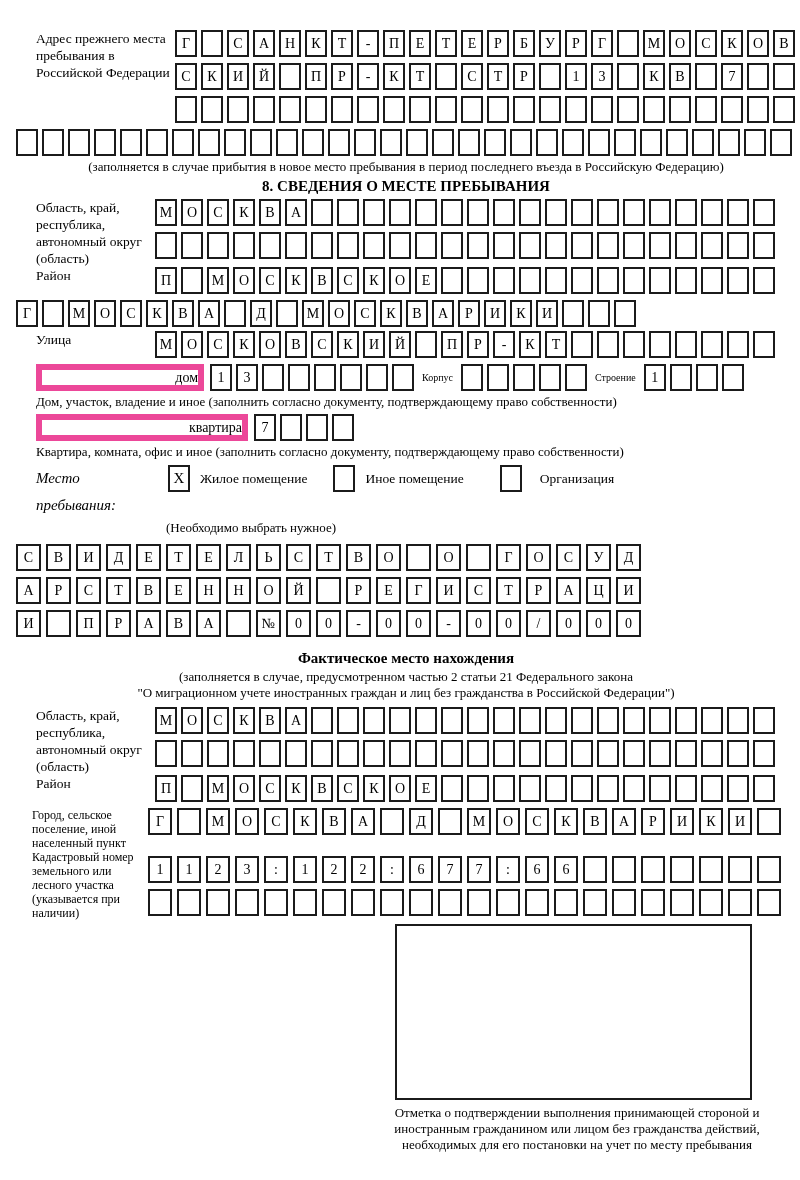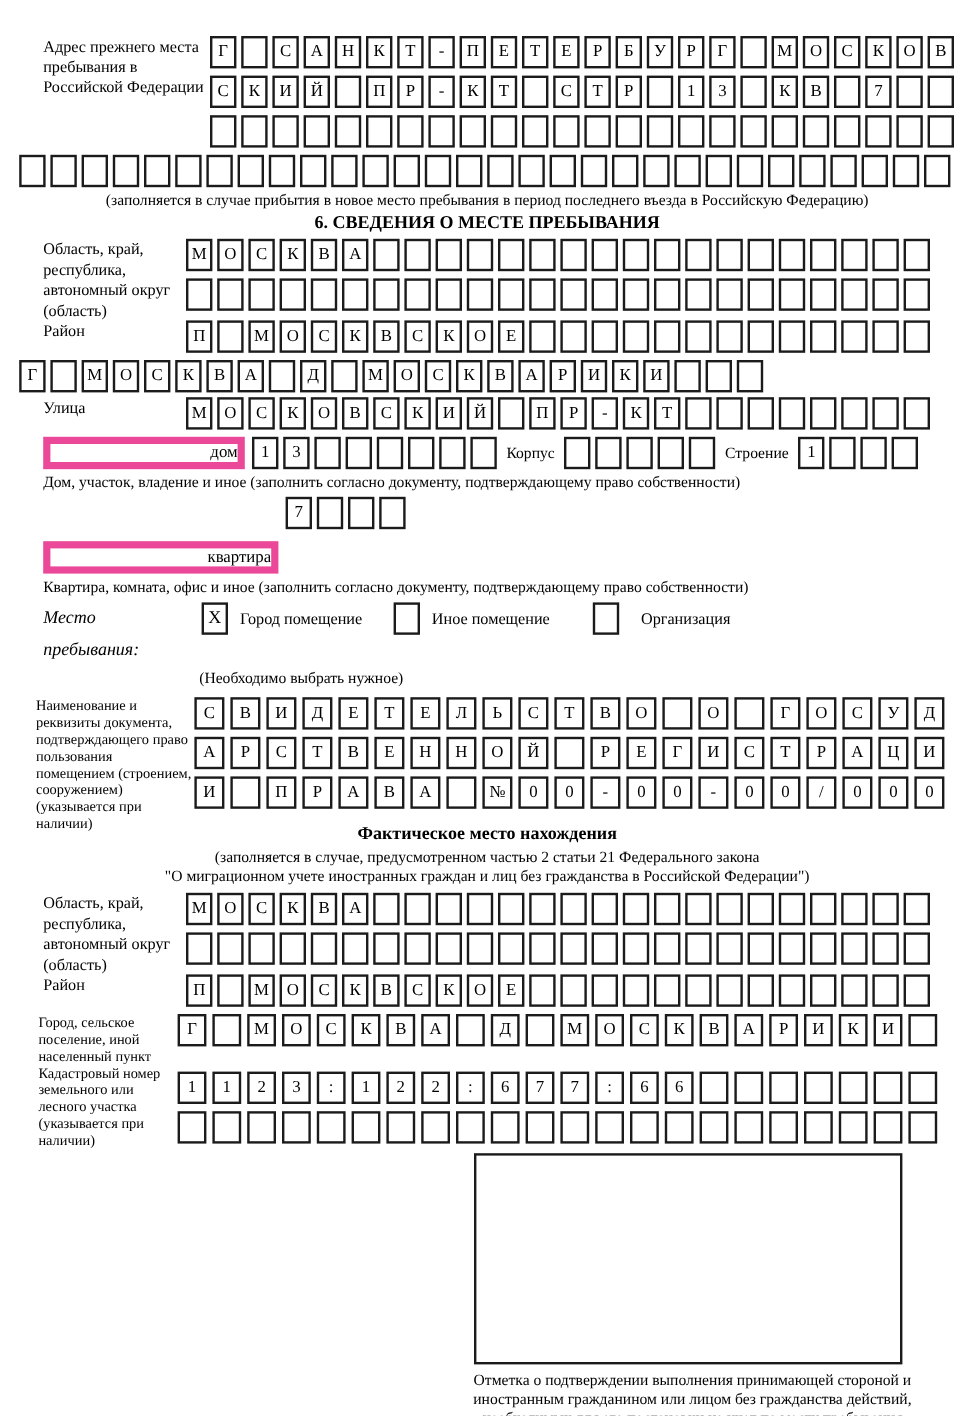--- a/index.html
+++ b/index.html
@@ -16,21 +16,21 @@
   .stack{display:flex;flex-direction:column;gap:6px;}
   .boxes{display:flex;gap:4px;flex:0 0 auto;}
   .cell{width:22px;height:27px;border:2px solid #1b1b1b;display:flex;align-items:center;justify-content:center;font-size:14px;background:#fff;flex:0 0 auto;}
   .boxes.wide{gap:5px;} .boxes.wide .cell{width:25px;}
   .boxes.mid{gap:5px;}  .boxes.mid .cell{width:24px;}
   .caption{font-size:13px;line-height:16px;}
   .center{text-align:center;}
   .bold{font-weight:bold;}
   .title{font-size:15px;}
   .widebox{height:27px;border:6px solid #ec4899;display:flex;align-items:center;justify-content:flex-end;font-size:14px;flex:0 0 auto;}
-  .inline-label{font-size:13px;line-height:27px;margin:0 8px;flex:0 0 auto;}
+  .inline-label{font-size:10px;line-height:27px;margin:0 8px;flex:0 0 auto;}
   .checkbox{width:22px;height:27px;border:2px solid #1b1b1b;display:flex;align-items:center;justify-content:center;font-size:15px;margin-left:6px;flex:0 0 auto;}
   .stay-label{padding-left:20px;font-size:15px;line-height:27px;flex:0 0 146px;font-style:italic;}
   .opt{font-size:13.5px;line-height:27px;margin:0 20px 0 10px;flex:0 0 auto;}
   .mt1{margin-top:1px}.mt2{margin-top:2px}.mt3{margin-top:3px}.mt4{margin-top:4px}
   .mt5{margin-top:5px}.mt6{margin-top:6px}.mt8{margin-top:8px}.mt20{margin-top:20px}
   .row.doc{height:100px;overflow:visible;}
   .row.cad{height:66px;overflow:visible;}
   .pl20{padding-left:20px;}
   .stay-note{margin-left:150px;font-size:13px;line-height:16px;}
   .bigbox{width:357px;height:176px;border:2px solid #1b1b1b;margin-left:379px;background:#fff;}
@@ -152,21 +152,21 @@
       <span class="cell"></span>
       <span class="cell"></span>
       <span class="cell"></span>
       <span class="cell"></span>
       <span class="cell"></span>
       <span class="cell"></span>
       <span class="cell"></span>
     </div>
   <div class="caption center mt3">(заполняется в случае прибытия в новое место пребывания в период последнего въезда в Российскую Федерацию)</div>
 
-  <div class="title center bold mt3">6. СВЕДЕНИЯ О МЕСТЕ ПРЕБЫВАНИЯ</div>
+  <div class="title center bold mt3">8. СВЕДЕНИЯ О МЕСТЕ ПРЕБЫВАНИЯ</div>
 
   <div class="row mt4">
     <div class="label lbl-std">Область, край, республика, автономный округ (область)</div>
     <div class="stack">
       <div class="boxes">
           <span class="cell">М</span>
           <span class="cell">О</span>
           <span class="cell">С</span>
           <span class="cell">К</span>
           <span class="cell">В</span>
@@ -334,45 +334,44 @@
     <div class="boxes">
         <span class="cell">1</span>
         <span class="cell"></span>
         <span class="cell"></span>
         <span class="cell"></span>
       </div>
   </div>
   <div class="caption pl20 mt3">Дом, участок, владение и иное (заполнить согласно документу, подтверждающему право собственности)</div>
 
   <div class="row mt4">
-    <div class="widebox" style="width:196px;margin-left:20px;margin-top:37px;">
+    <div class="widebox" style="width:212px;margin-left:20px;">
       <span>квартира</span>
     </div>
     <div class="boxes" style="margin-left:6px;">
         <span class="cell">7</span>
         <span class="cell"></span>
         <span class="cell"></span>
         <span class="cell"></span>
       </div>
   </div>
   <div class="caption pl20 mt3">Квартира, комната, офис и иное (заполнить согласно документу, подтверждающему право собственности)</div>
 
   <div class="row mt5">
     <div class="stay-label">Место пребывания:</div>
     <div class="checkbox">X</div>
-    <div class="opt">Город помещение</div>
+    <div class="opt">Жилое помещение</div>
     <div class="checkbox"></div>
     <div class="opt">Иное помещение</div>
     <div class="checkbox" style="margin-left:16px;"></div>
     <div class="opt" style="margin-left:18px;">Организация</div>
   </div>
   <div class="stay-note mt1">(Необходимо выбрать нужное)</div>
 
   <div class="row doc mt8">
-    <div class="label lbl-doc">Наименование и реквизиты документа, подтверждающего право пользования помещением (строением, сооружением) (указывается при наличии)</div>
     <div class="stack">
       <div class="boxes wide">
           <span class="cell">С</span>
           <span class="cell">В</span>
           <span class="cell">И</span>
           <span class="cell">Д</span>
           <span class="cell">Е</span>
           <span class="cell">Т</span>
           <span class="cell">Е</span>
           <span class="cell">Л</span>

